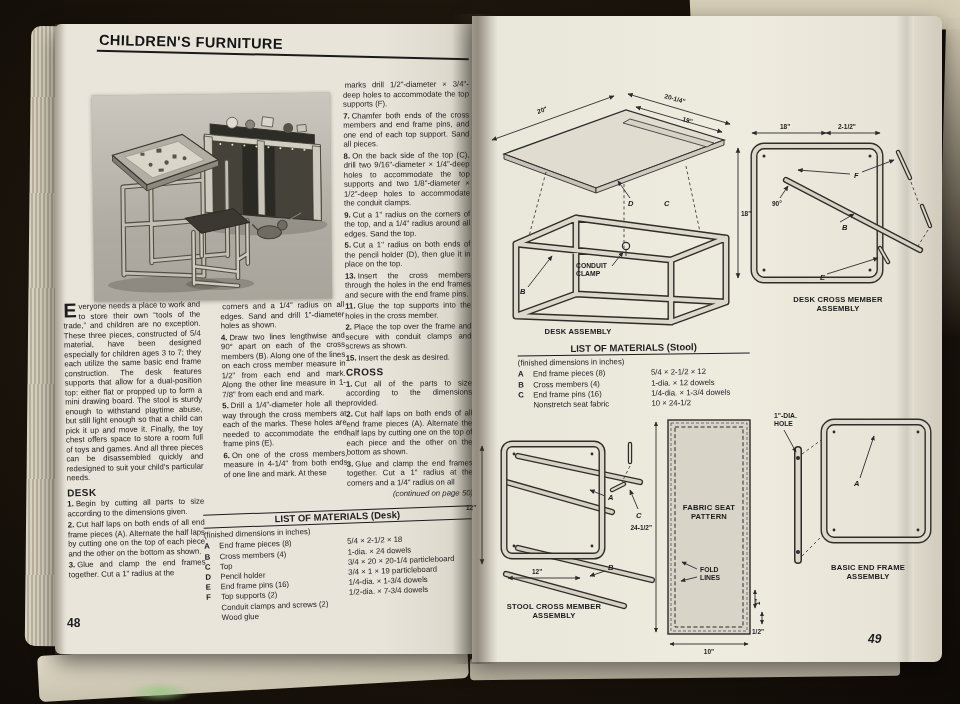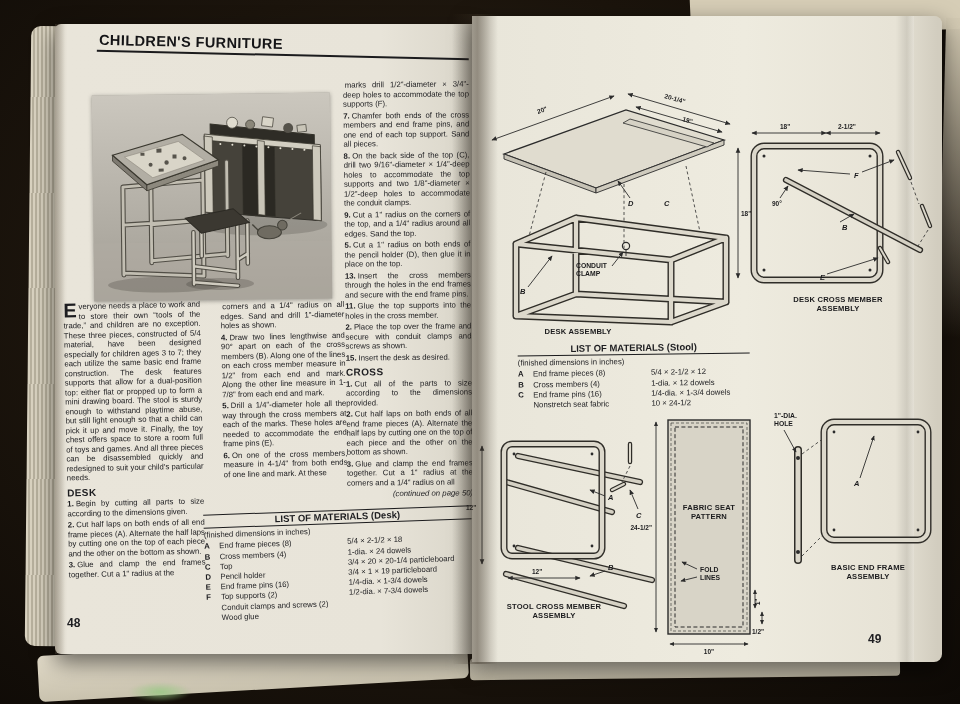--- a/index.html
+++ b/index.html
@@ -441,17 +441,17 @@
         </g>
       <text class="lab-t" x="2" y="10">1"-DIA.</text>
       <text class="lab-t" x="2" y="18">HOLE</text>
       <line class="ldr" x1="12" y1="22" x2="24" y2="44" marker-end="url(#me)"></line>
       <text class="part-t" x="82" y="78">A</text>
       <line class="ldr" x1="88" y1="70" x2="102" y2="28" marker-end="url(#me)"></line>
       <text class="cap-t" x="96" y="162">BASIC END FRAME</text>
       <text class="cap-t" x="96" y="171">ASSEMBLY</text>
     </svg>
 
-    <div class="pagenum" style="left:396px;top:616px;">49</div>
+    <div class="pagenum" style="left:396px;top:616px;font-style:italic;">49</div>
   </div>
 
   <div class="gutter"></div>
 </div>
 
 </body></html>

